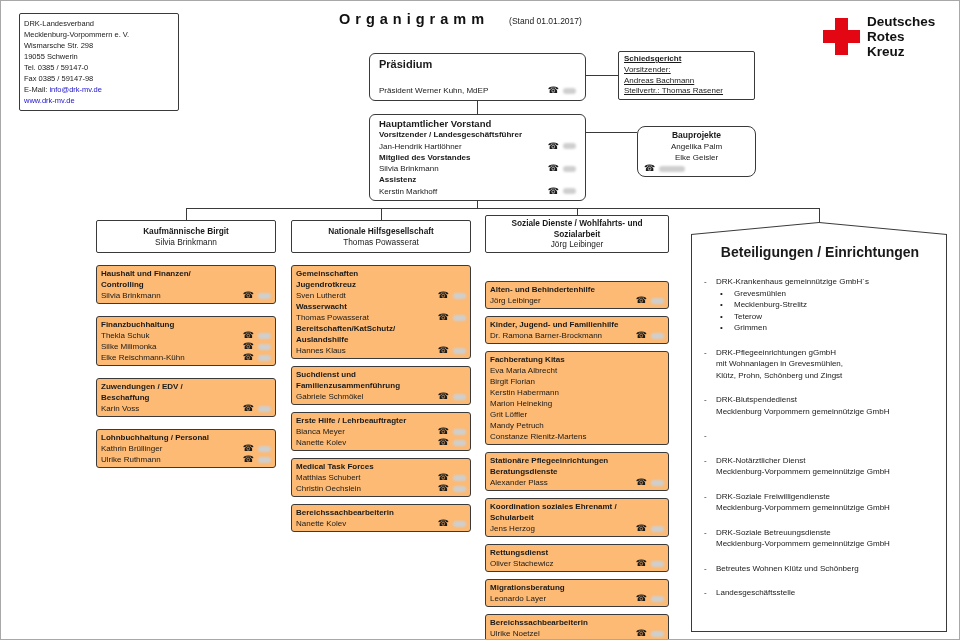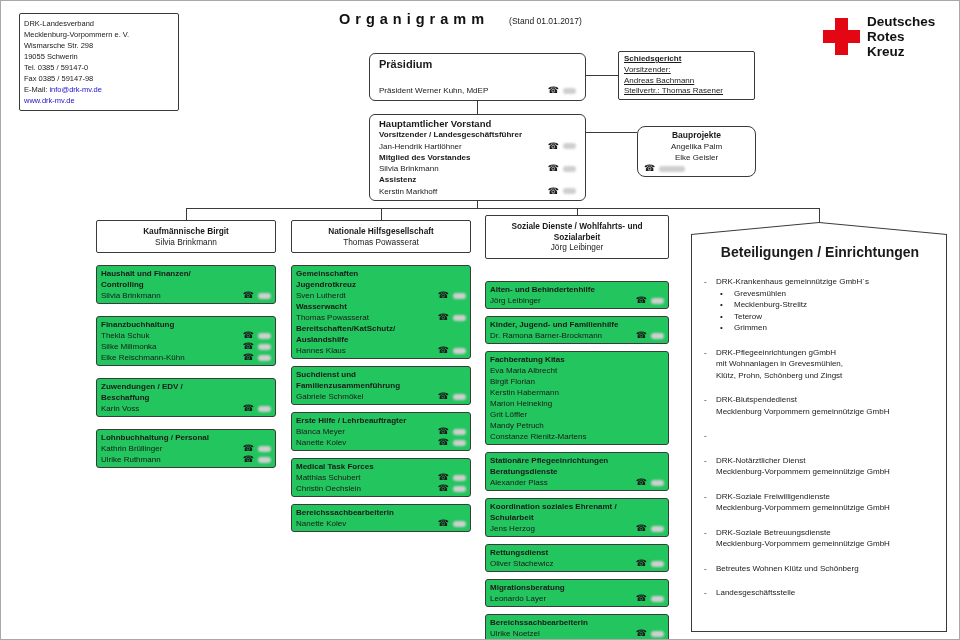--- a/index.html
+++ b/index.html
@@ -48,21 +48,21 @@
 
   
   .hdr{position:absolute;display:flex;flex-direction:column;align-items:center;justify-content:center;
        text-align:center;font-size:8.3px;line-height:10.5px;border:1px solid #3a3a3a;border-radius:2px;
        background:#fff;box-sizing:border-box;}
   .hdr .ht{font-weight:bold;}
 
   
   .col{position:absolute;}
   .cbox{border:1px solid #3a3a3a;border-radius:3px;padding:2px 4px;margin-bottom:7px;
-        font-size:8px;line-height:11px;background:#22c55e;box-sizing:border-box;}
+        font-size:8px;line-height:11px;background:#fdba74;box-sizing:border-box;}
   #col0 .cbox{margin-bottom:12px;}
 
   
   .panel-roof{left:690px;top:221px;}
   .panel-body{left:690px;top:233px;width:256px;height:398px;border:1px solid #3a3a3a;border-top:none;
               box-sizing:border-box;padding:8px 10px 0 12px;}
   .panel-title{text-align:center;font-weight:bold;font-size:14px;margin:2px 0 16px 0;}
   .pitem{display:flex;margin-bottom:13px;font-size:8px;line-height:11.5px;}
   .pdash{width:12px;flex:none;}
   .pline{white-space:nowrap;}
@@ -170,21 +170,21 @@
   </div>
 
   <div class="hdr" style="left:95px;top:219px;width:180px;height:33px;">
     <div class="ht">Kaufmännische Birgit</div>
     <div>Silvia Brinkmann</div>
   </div>
   <div class="hdr" style="left:290px;top:219px;width:180px;height:33px;">
     <div class="ht">Nationale Hilfsgesellschaft</div>
     <div>Thomas Powasserat</div>
   </div>
-  <div class="hdr" style="left:484px;top:214px;width:184px;height:44px;">
+  <div class="hdr" style="left:484px;top:214px;width:184px;height:38px;">
     <div class="ht">Soziale Dienste / Wohlfahrts- und</div>
     <div class="ht">Sozialarbeit</div>
     <div>Jörg Leibinger</div>
   </div>
 
   <div id="col0" class="col" style="left:95px;top:264px;width:180px;">
       <div class="cbox">
         <div class="row b">
           <span class="t">Haushalt und Finanzen/</span>
         </div>

